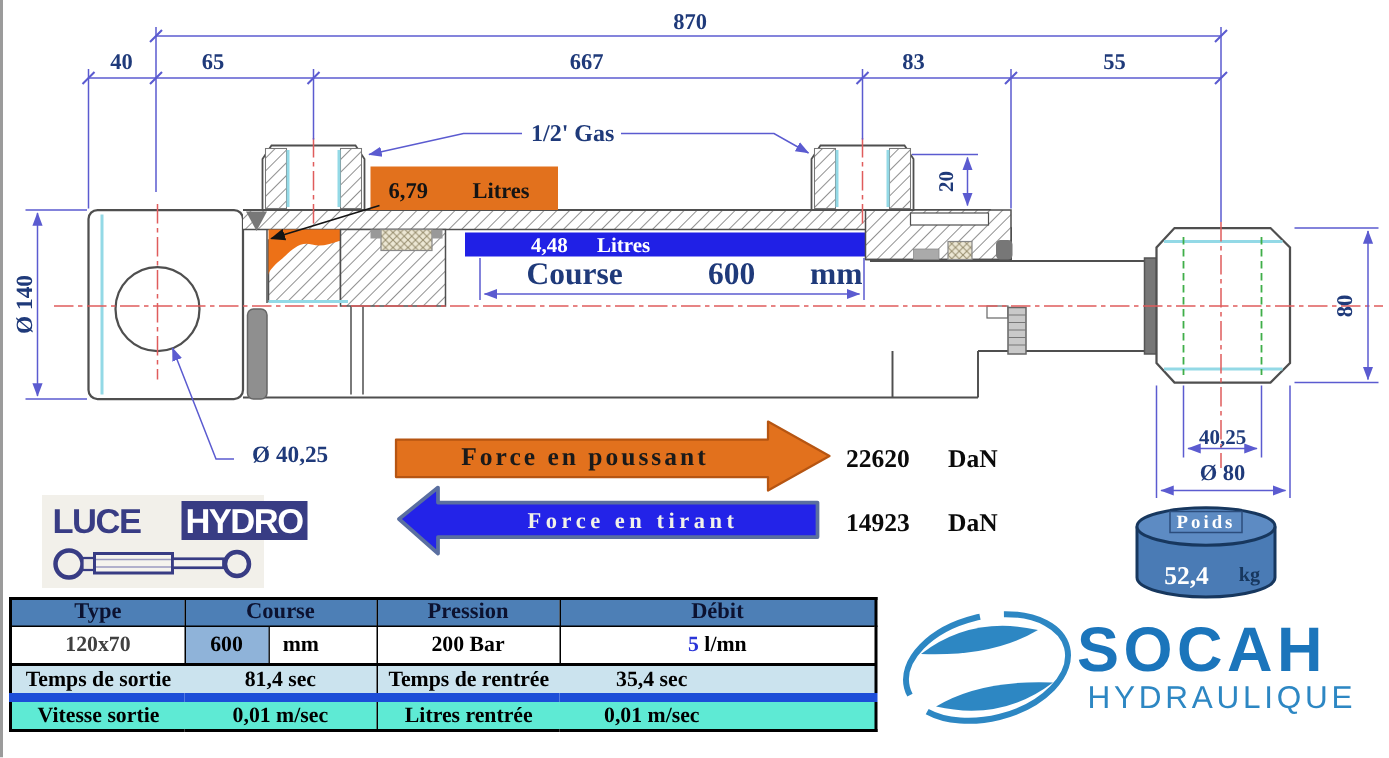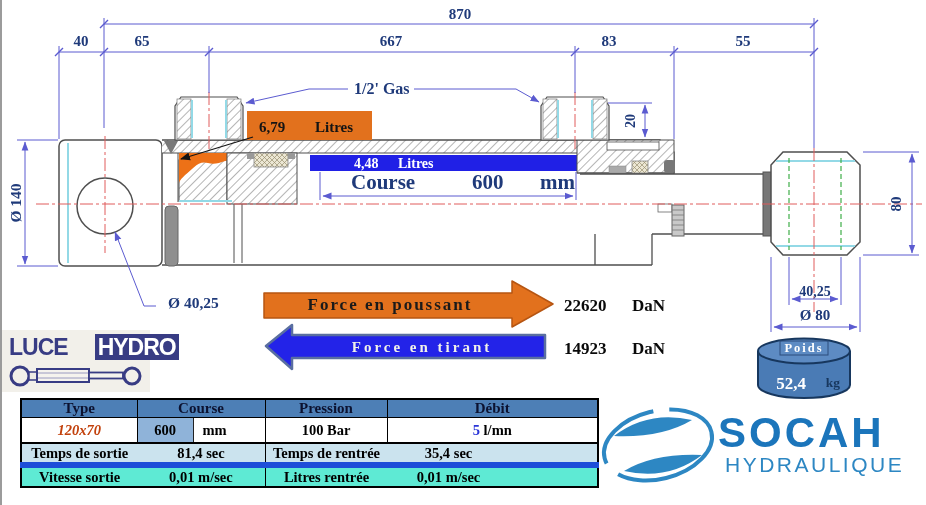--- a/index.html
+++ b/index.html
@@ -1,36 +1,36 @@
 <!DOCTYPE html>
 <html><head>
 <meta charset="utf-8">
 <style>
   html,body{margin:0;padding:0;background:#fff;}
   .stage{position:relative;width:926px;height:505px;background:#fff;overflow:hidden;
          border-left:2px solid #9b9b9b;font-family:"Liberation Serif",serif;}
   svg text{font-family:"Liberation Serif",serif;font-weight:bold;}
   .sans{font-family:"Liberation Sans",sans-serif;}
   
-  .luce{position:absolute;left:0;top:330px;width:148px;height:62px;background:#f2f0ea;}
+  .luce{position:absolute;left:26px;top:330px;width:148px;height:62px;background:#f2f0ea;}
   .luce-row{display:flex;gap:3px;padding:4px 0 0 7px;align-items:center;}
   .luce-t1{color:#383c84;font:bold 23px/26px "Liberation Sans",sans-serif;letter-spacing:-1px;}
   .luce-t2{background:#383c84;color:#fff;font:bold 23px/26px "Liberation Sans",sans-serif;
            padding:0 3px;letter-spacing:-1px;margin-left:24px;}
   .luce-art{display:block;margin:3px auto 0 auto;}
   
-  .specs{position:absolute;left:18px;top:398px;width:577px;border-collapse:collapse;
+  .specs{position:absolute;left:4px;top:398px;width:577px;border-collapse:collapse;
          table-layout:fixed;font:bold 14.5px "Liberation Serif",serif;color:#000;}
   .specs th,.specs td{border:1.6px solid #000;padding:0;text-align:center;overflow:hidden;white-space:nowrap;}
   .specs{border:2.4px solid #000;}
   .specs th{background:#4d7fb6;color:#0c1230;height:17px;font-size:15px;}
   .row-vals td{height:24px;background:#fff;}
   .row-t td{height:18px;background:#cbe3ee;border-top:2.4px solid #000;}
   .row-v td{height:18px;background:#5eead4;border-top:6px solid #1d4ed8;}
-  .type-red{color:#c2410c;font-style:italic;}
+  .type-red{color:#404040;}
   .course-flex{display:flex;height:100%;align-items:stretch;}
   .c600{width:55px;background:#8fb3d9;border-right:1.4px solid #222;
         display:flex;align-items:center;justify-content:center;}
   .mmu{display:flex;align-items:center;margin-left:9px;}
   .blue5{color:#2a35d8;}
   .split{display:flex;height:100%;align-items:center;}
   .split .a,.split .b{display:inline-block;text-align:center;}
   .lc .a{width:116px;} .lc .b{width:128px;font-family:Liberation Serif, serif;}
   .rc .a{width:122px;text-align:center;} .rc .b{width:122px;}
 </style>
@@ -224,21 +224,21 @@
     <th>Débit</th>
   </tr>
   <tr class="row-vals">
     <td class="type-red">120x70</td>
     <td>
       <div class="course-flex">
         <div class="c600">600</div>
         <span class="mmu">mm</span>
       </div>
     </td>
-    <td>100 Bar</td>
+    <td>200 Bar</td>
     <td>
       <span class="blue5">5</span>
       <span>l/mn</span>
     </td>
   </tr>
   <tr class="row-t">
     <td colspan="2">
       <div class="split lc">
         <span class="a">Temps de sortie</span>
         <span class="b">81,4 sec</span>

